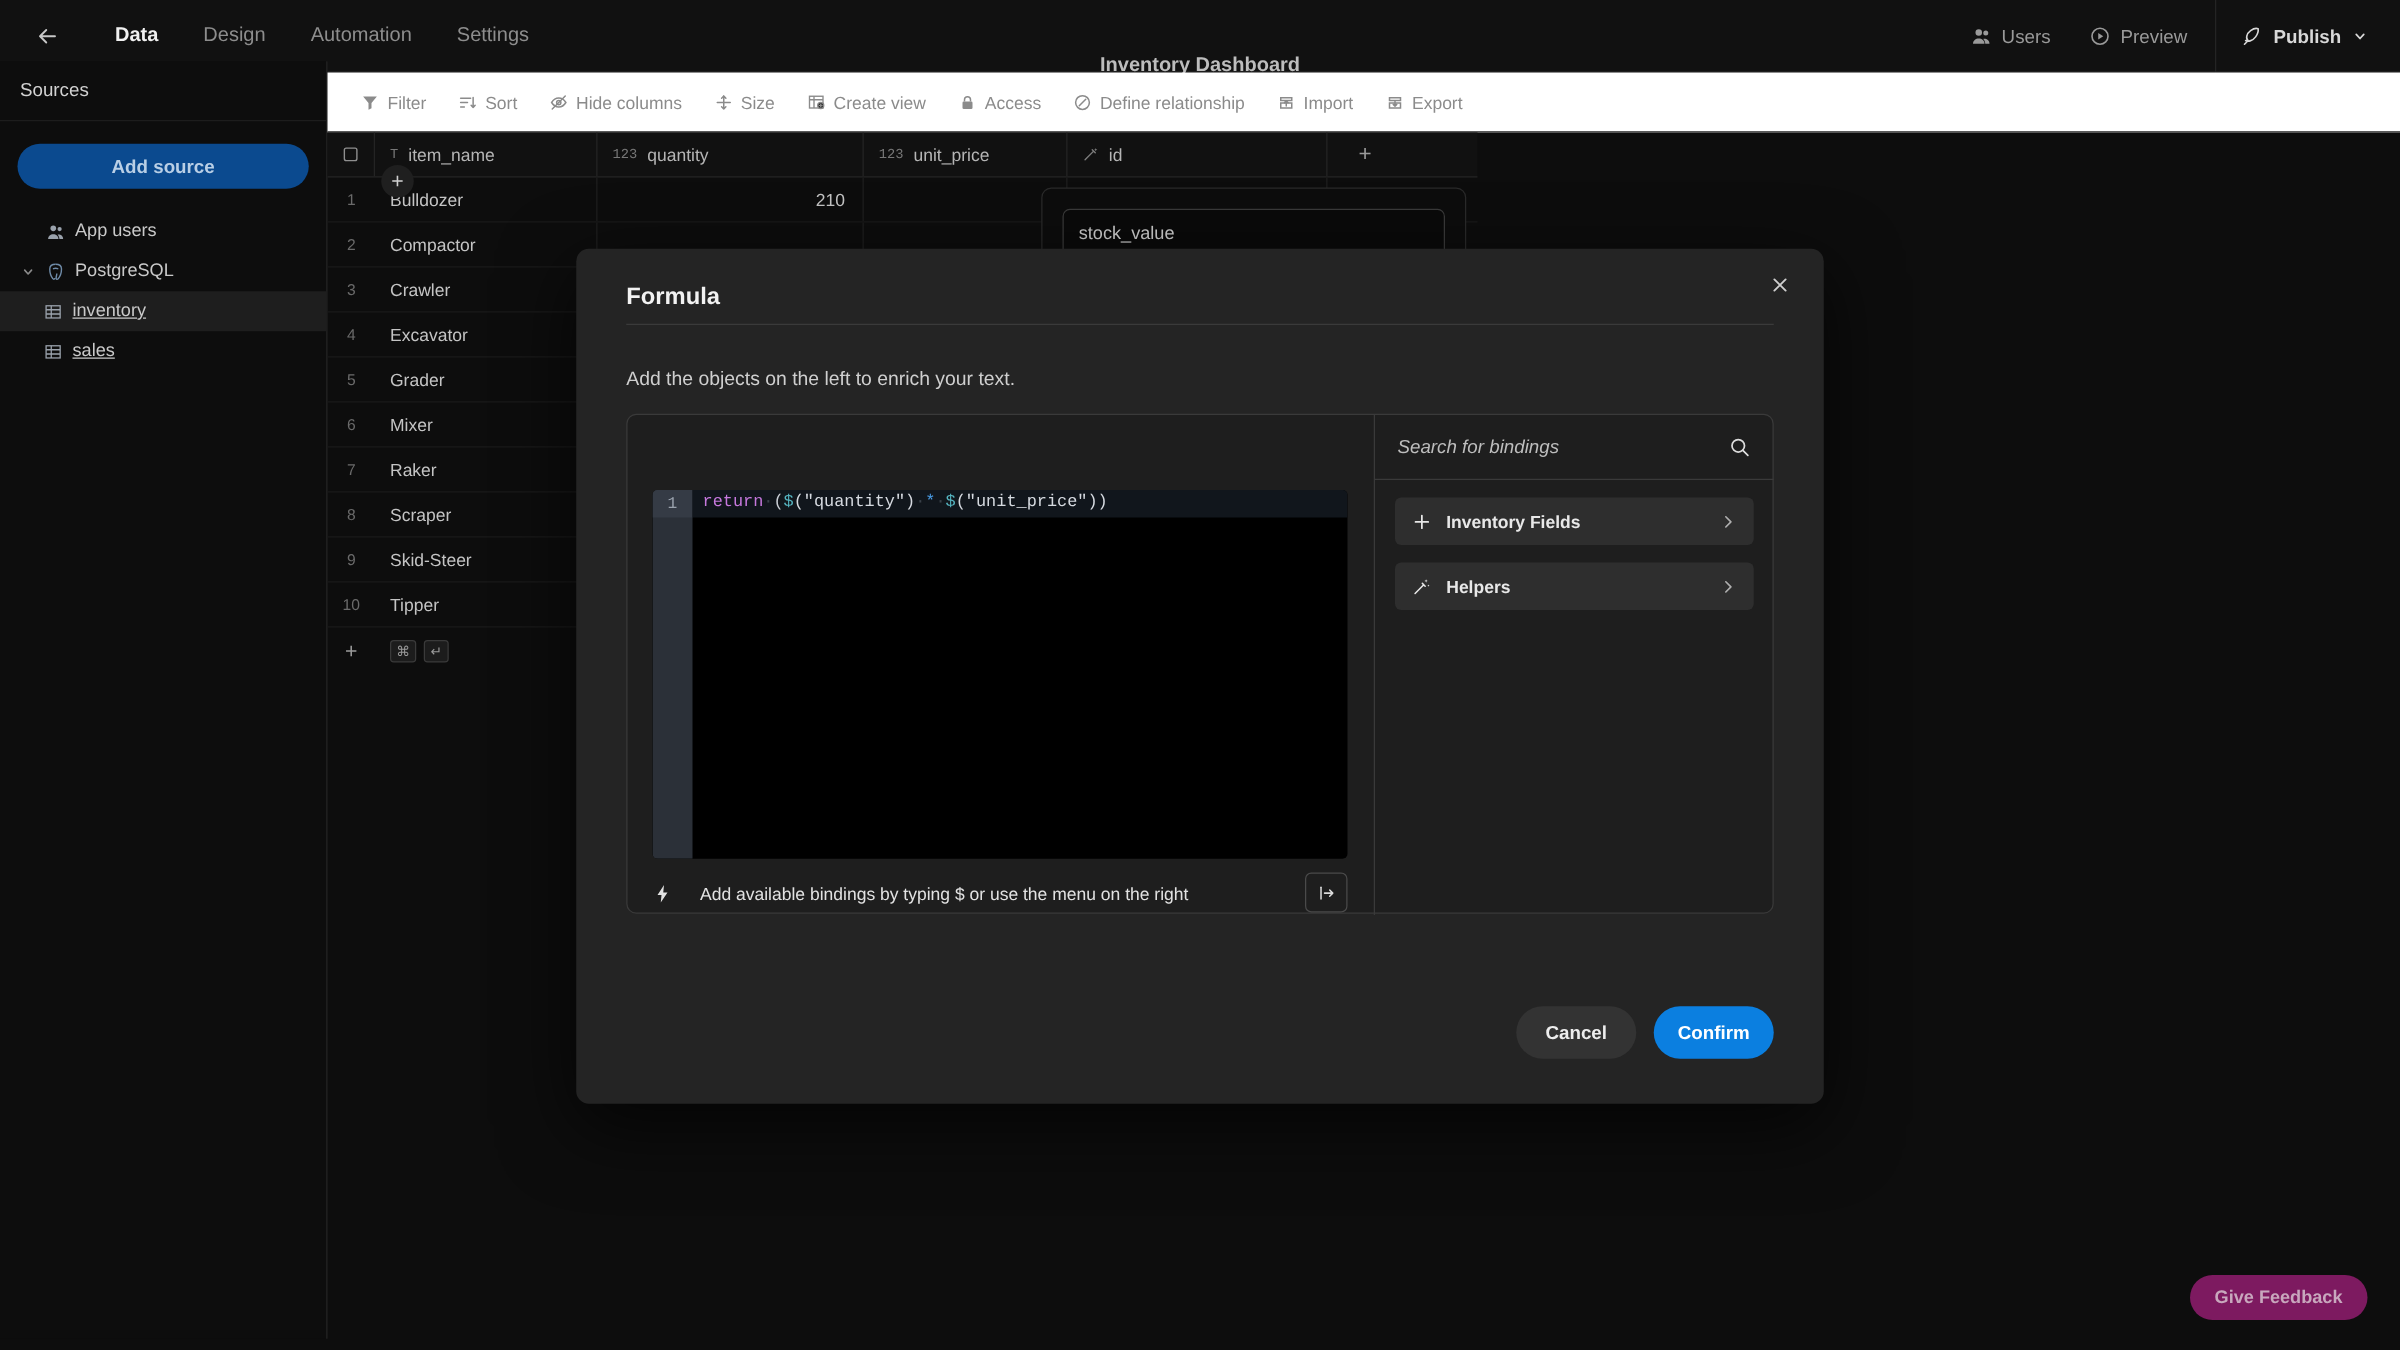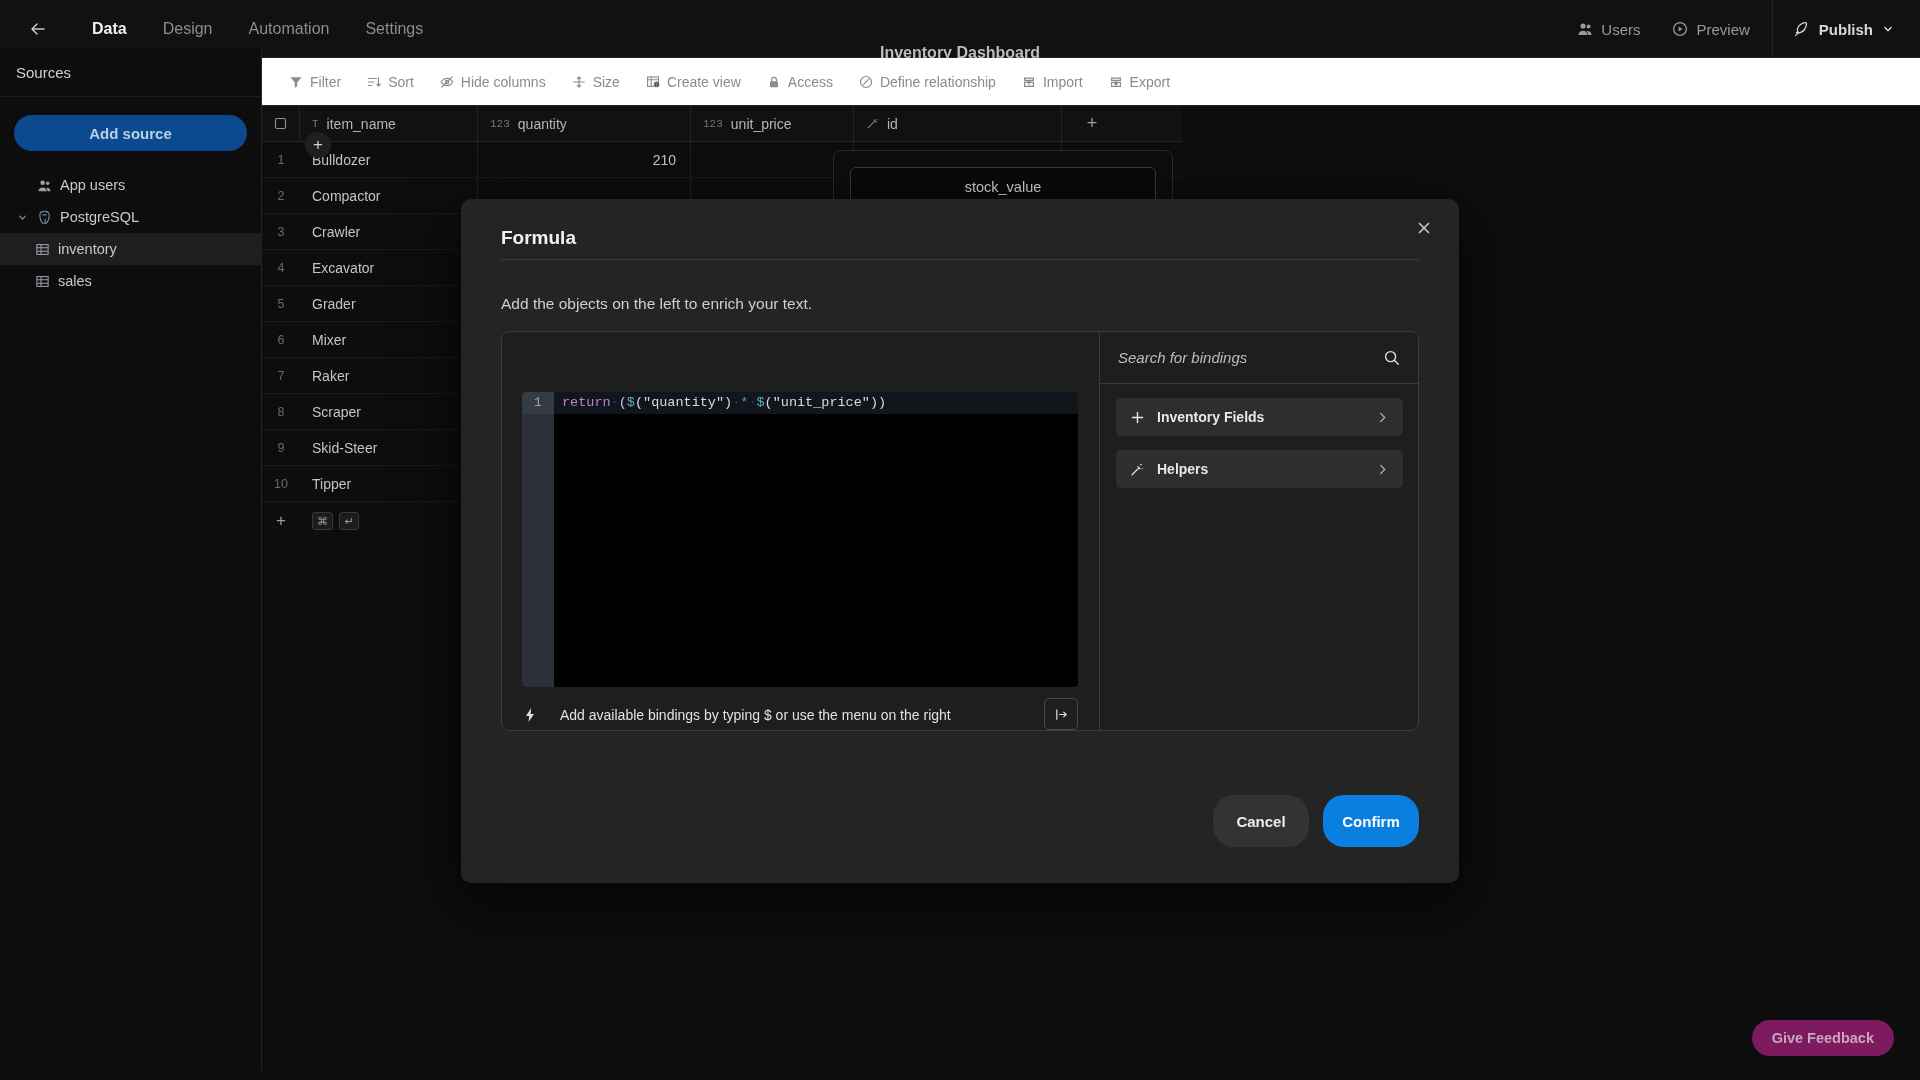--- a/index.html
+++ b/index.html
@@ -60,21 +60,21 @@
   }
   .add-source {
     margin: 18px 14px 0 14px; height: 36px; border-radius: 18px;
     background: #0b4a8f; color: #b9cfe6; font-size: 15px; font-weight: 700;
     display: flex; align-items: center; justify-content: center; cursor: pointer;
   }
   .side-row {
     display: flex; align-items: center; gap: 8px; height: 32px; padding-left: 16px;
     font-size: 14.5px; color: #c9c9c9; cursor: pointer;
   }
-  .side-row.indent { padding-left: 34px; }
+  .side-row.indent { padding-left: 34px; text-decoration: underline; }
   .side-row.selected { background: #1e1e1e; }
   .side-ico { width: 16px; height: 16px; display: flex; align-items: center; justify-content: center; flex: 0 0 16px; }
   .chev-s { width: 12px; flex: 0 0 12px; display: flex; align-items: center; justify-content: center; color: #8a8a8a; }
 
   
   .toolbar {
     position: absolute; left: 262px; top: 58px; width: 1658px; height: 48px;
     border-bottom: 1px solid #242424; display: flex; align-items: center;
     padding-left: 16px; gap: 4px; background: #ffffff;
   }
@@ -118,21 +118,20 @@
 
   
   .col-popover {
     position: absolute; left: 833px; top: 150px; width: 340px; height: 120px;
     background: #0d0d0d; border: 1px solid #2a2a2a; border-radius: 8px; padding: 16px;
   }
   .col-pop-input {
     width: 100%; height: 40px; border: 1px solid #3a3a3a; border-radius: 6px;
     background: #0a0a0a; color: #cfcfcf; font-size: 14.5px; padding: 0 12px;
     font-family: "Liberation Sans", sans-serif;
-    text-align: center;
   }
 
   
   .modal {
     position: absolute; left: 461px; top: 199px; width: 998px; height: 684px;
     background: #242424; border-radius: 10px; box-shadow: 0 18px 60px rgba(0,0,0,.7);
   }
   .modal-close {
     position: absolute; right: 20px; top: 14px; width: 30px; height: 30px;
     display: flex; align-items: center; justify-content: center;
@@ -191,21 +190,21 @@
   }
   .search-input::placeholder { color: #bdbdbd; font-style: italic; opacity: 1; }
   .bind-item {
     margin: 14px 16px 0 16px; height: 38px; background: #2e2e2e; border-radius: 5px;
     display: flex; align-items: center; padding: 0 14px; gap: 12px; cursor: pointer;
   }
   .bind-label { flex: 1; font-size: 14px; font-weight: 700; color: #e8e8e8; }
   .bind-chev { color: #b0b0b0; font-size: 14px; }
 
   .modal-actions { position: absolute; right: 40px; bottom: 36px; display: flex; gap: 14px; }
-  .btn { height: 52px; border-radius: 21px; display: flex; align-items: center;
+  .btn { height: 42px; border-radius: 21px; display: flex; align-items: center;
          justify-content: center; font-size: 15px; font-weight: 700; cursor: pointer; }
   .btn-cancel { width: 96px; background: #333333; color: #ededed; }
   .btn-confirm { width: 96px; background: #0b7fe0; color: #ffffff; }
 
   
   .feedback {
     position: absolute; right: 26px; bottom: 24px; height: 36px; padding: 0 20px;
     border-radius: 18px; background: #7d1a60; color: #c8a7bd; font-size: 14.5px;
     font-weight: 700; display: flex; align-items: center; cursor: pointer;
   }

